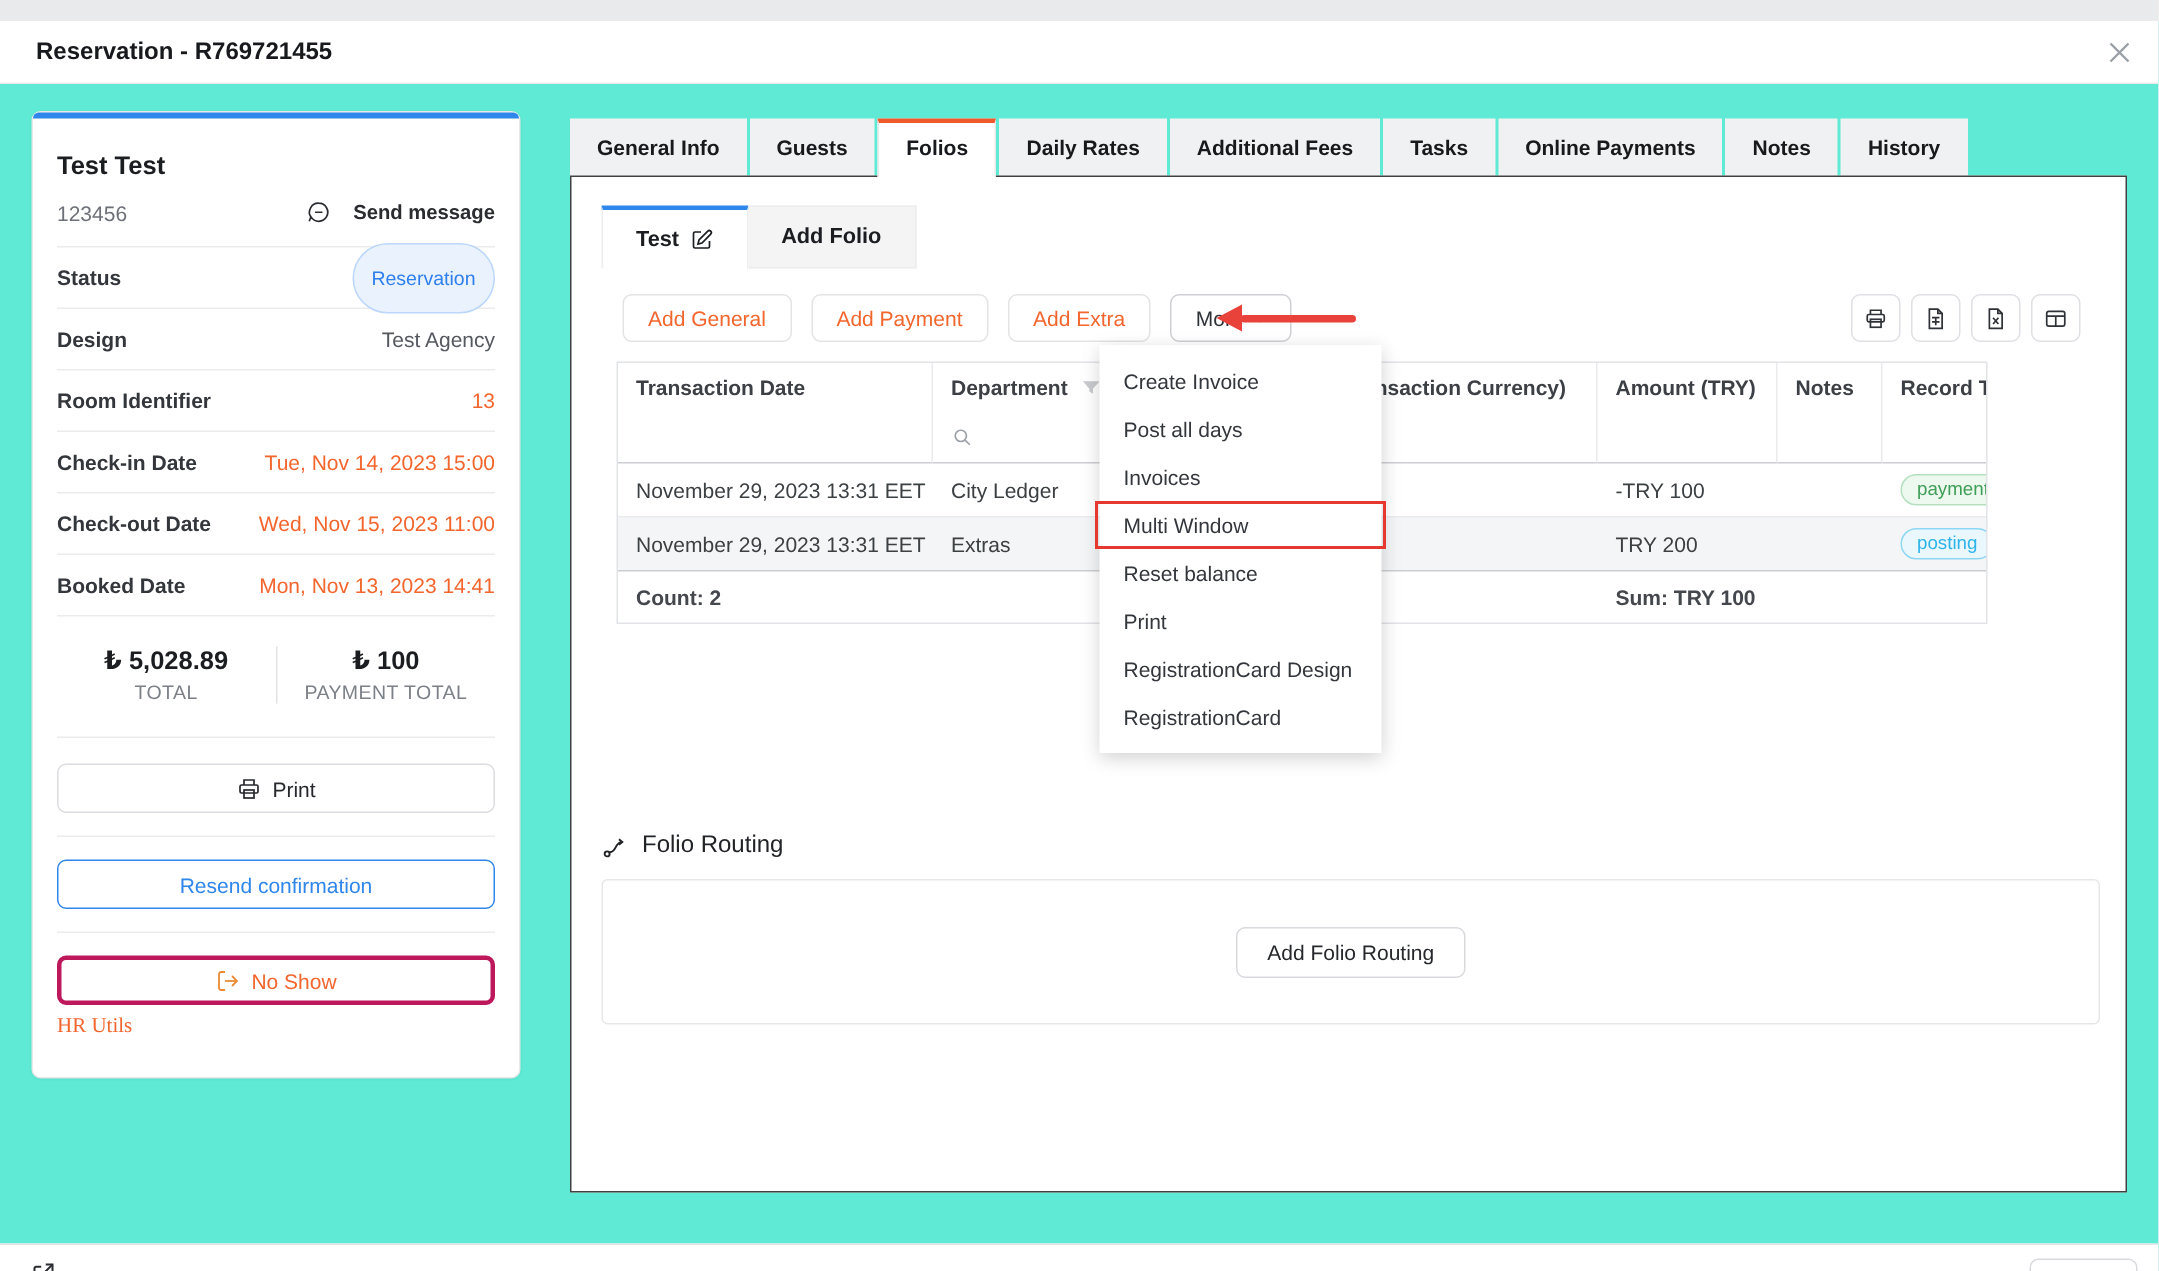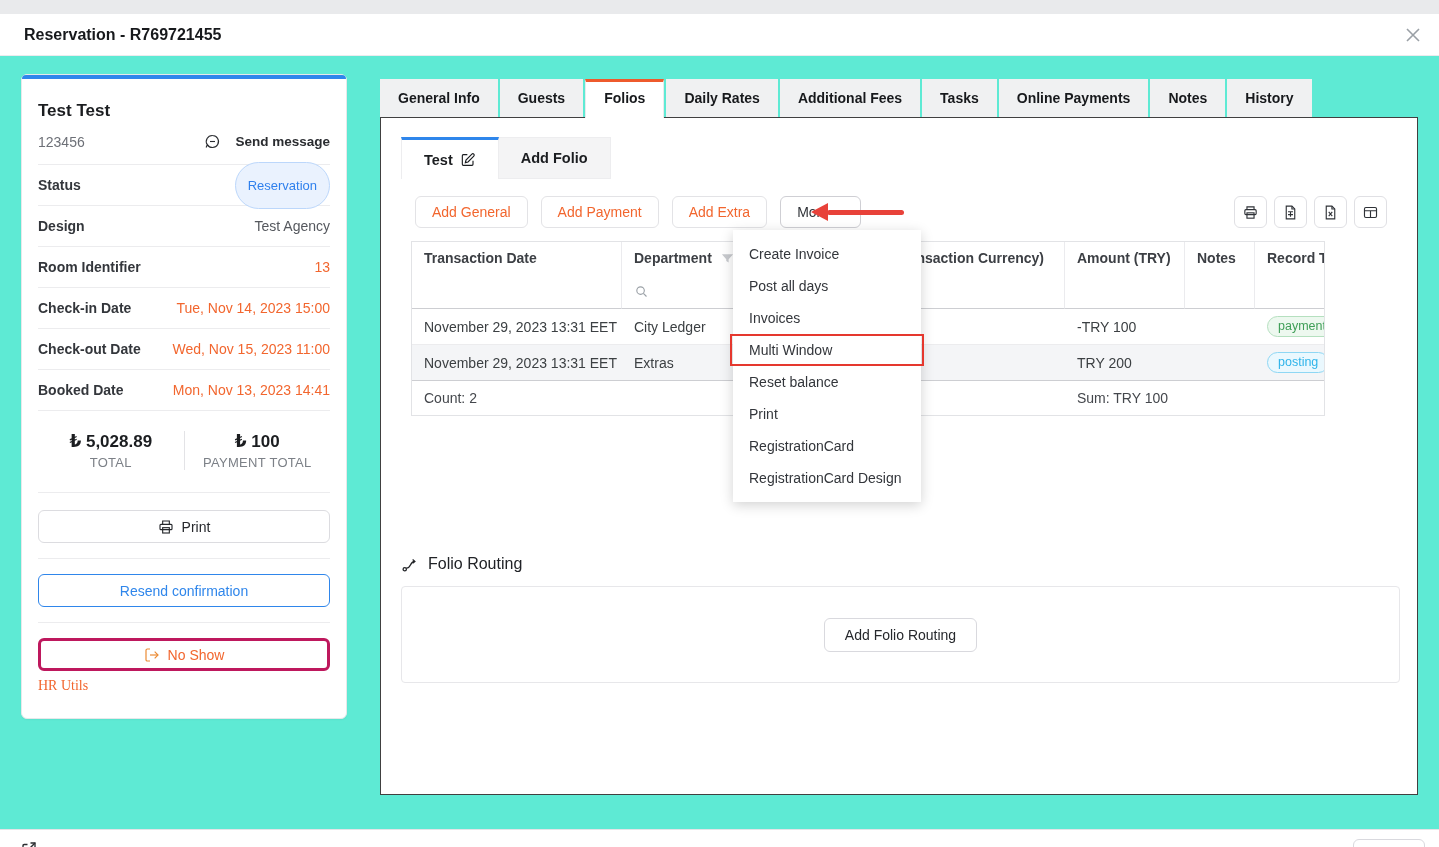--- a/index.html
+++ b/index.html
@@ -60,21 +60,21 @@
   
   .ftable { position:absolute; left:30px; top:123px; width:914px; border:1px solid #e2e3e6; overflow:hidden; background:#fff; }
   .trow { display:grid; grid-template-columns:210px 200px 243px 120px 70px 117px 60px; }
   .trow > div { padding:0 12px; display:flex; align-items:center; overflow:hidden; white-space:nowrap; }
   .thead > div { height:32px; color:#3c3f44; font-weight:bold; font-size:14px; border-right:1px solid #ebebee; gap:8px; }
   .tfilter > div { height:35px; border-right:1px solid #ebebee; border-bottom:1px solid #cdced2; color:#a9adb3; }
   .tdata > div { height:35px; color:#3c4043; font-size:14px; }
   .tdata + .tdata { border-top:1px solid #ececee; }
   .tdata.stripe { background:#f4f5f7; }
   .tfoot { border-top:1px solid #cdced2; }
-  .tfoot > div { height:34px; font-weight:normal; color:#44474c; }
+  .tfoot > div { height:34px; font-weight:bold; color:#44474c; }
   .pill { border-radius:999px; font-size:12.5px; padding:3px 10px; line-height:1; }
   .pill.payment { color:#3f9e57; background:#edf8ef; border:1px solid #b5e0bf; }
   .pill.posting { color:#2fb4ea; background:#eaf8fe; border:1px solid #8ed7f4; }
   .funnel { color:#c8cace; }
   
   .dropdown { position:absolute; left:733px; top:216px; width:188px; background:#fff; box-shadow:0 3px 12px rgba(0,0,0,.18); padding:8px 0; z-index:20; }
   .menu-item { position:relative; height:32px; display:flex; align-items:center; padding:0 16px; font-size:14px; color:#33363b; cursor:pointer; white-space:nowrap; }
   .hl-box { position:absolute; top:0; bottom:0; left:-3px; right:-3px; border:2.5px solid #e5382e; pointer-events:none; }
   
   .arrow-tail { position:absolute; left:827px; top:196px; width:77px; height:4.5px; background:#e8423a; border-radius:3px; z-index:21; }
@@ -359,22 +359,22 @@
   <div class="dropdown">
     <div class="menu-item">Create Invoice</div>
     <div class="menu-item">Post all days</div>
     <div class="menu-item">Invoices</div>
     <div class="menu-item">
       <span>Multi Window</span>
       <span class="hl-box"></span>
     </div>
     <div class="menu-item">Reset balance</div>
     <div class="menu-item">Print</div>
+    <div class="menu-item">RegistrationCard Design</div>
     <div class="menu-item">RegistrationCard</div>
-    <div class="menu-item">RegistrationCard Design</div>
   </div>
 
   <div class="arrow-tail"></div>
   <div class="arrow-head"></div>
 
   <div class="modal-footer">
     <span class="share-btn">
       <svg viewBox="0 0 24 24" width="18" height="18" fill="none" stroke="currentColor" stroke-width="1.8">
           <path d="M14 4h6v6"></path>
           <path d="M20 4l-9 9"></path>

